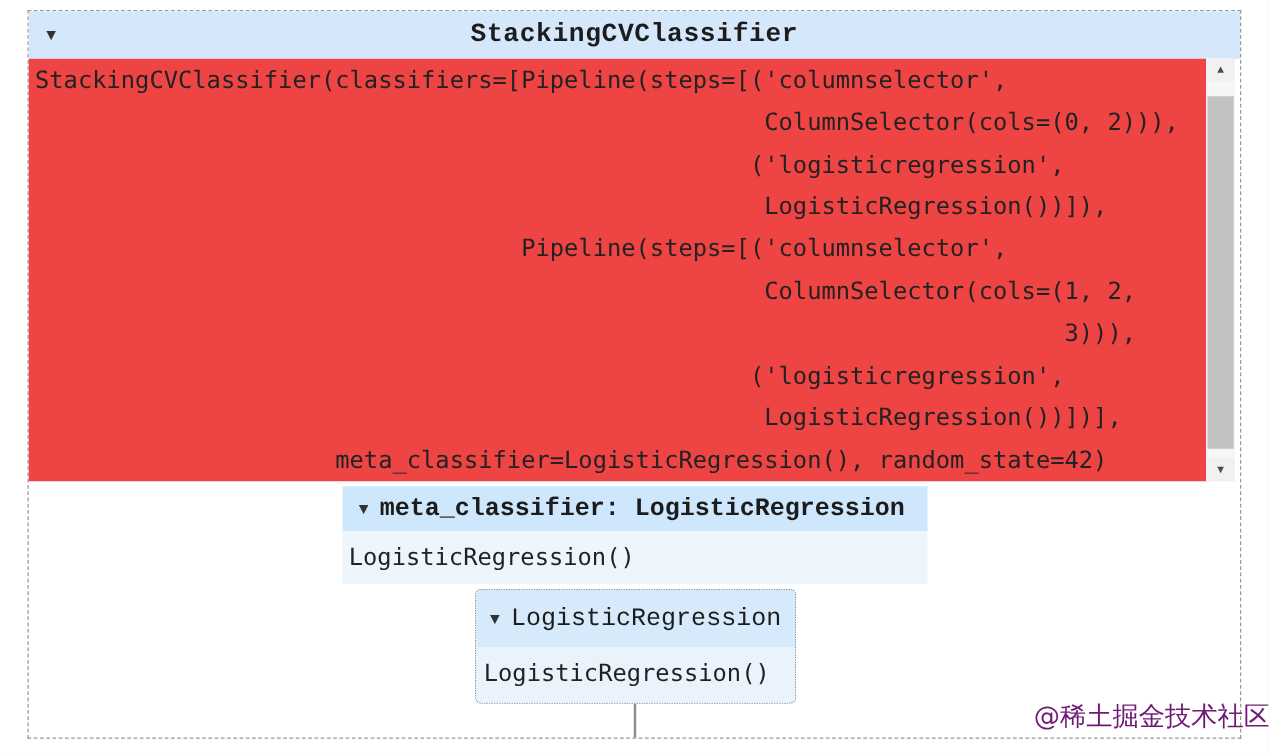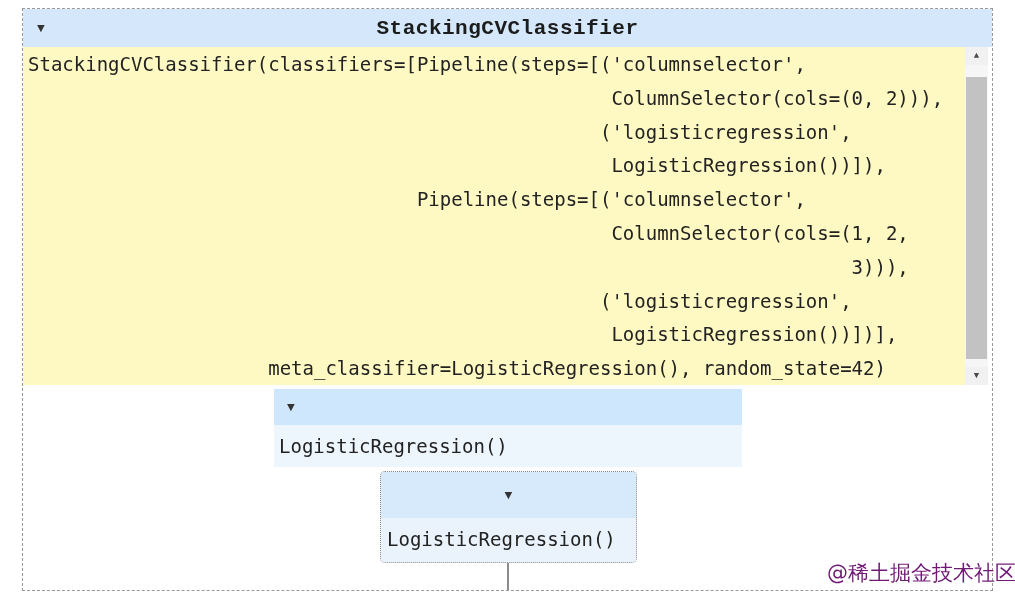--- a/index.html
+++ b/index.html
@@ -42,21 +42,21 @@
   }
   .root-header .tri {
     position: absolute;
     left: 14px;
     top: 13px;
   }
   .code-block {
     position: absolute;
     left: 23px; top: 47px;
     width: 942px; height: 338px;
-    background: #fef9c3;
+    background: #ef4444;
     font-size: 19px;
     line-height: 33.8px;
     white-space: pre;
     overflow: hidden;
     padding: 1px 0 0 5px;
     color: #222222;
   }
   .scrollbar {
     position: absolute;
     left: 965px; top: 47px;
@@ -178,27 +178,29 @@
         <span>▲</span>
       </div>
     <div class="sb-thumb"></div>
     <div class="sb-btn down">
         <span>▼</span>
       </div>
   </div>
 
   <div class="meta-label">
     <span class="tri">▼</span>
+    <span>meta_classifier: LogisticRegression</span>
   </div>
 
   <pre class="meta-body">LogisticRegression()</pre>
 
   <div class="nested-box">
     <div class="nested-label">
       <span class="tri">▼</span>
+      <span>LogisticRegression</span>
     </div>
     <pre class="nested-body">LogisticRegression()</pre>
   </div>
 
   <div class="connector"></div>
 
   <div class="watermark">@稀土掘金技术社区</div>
 
 </div>
 

